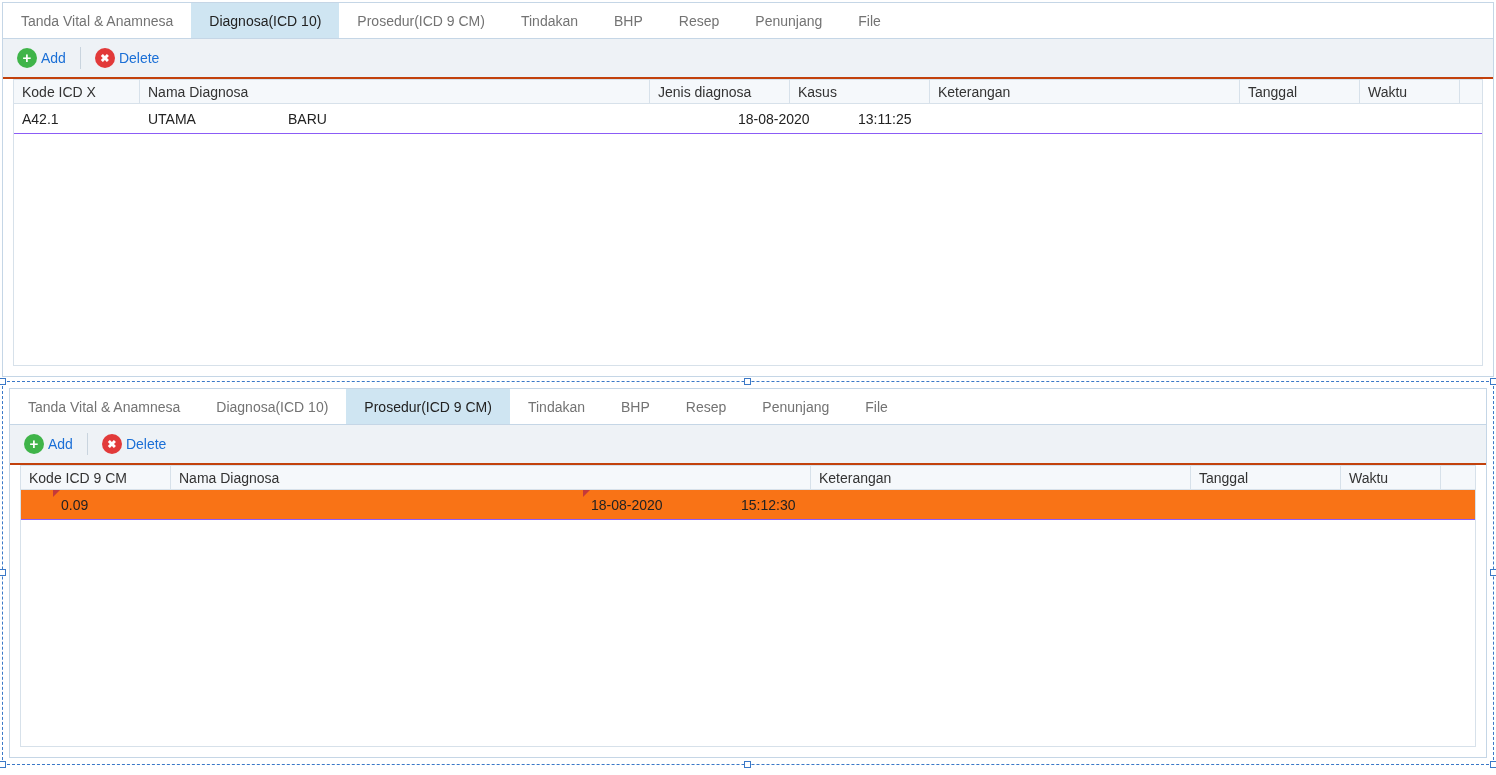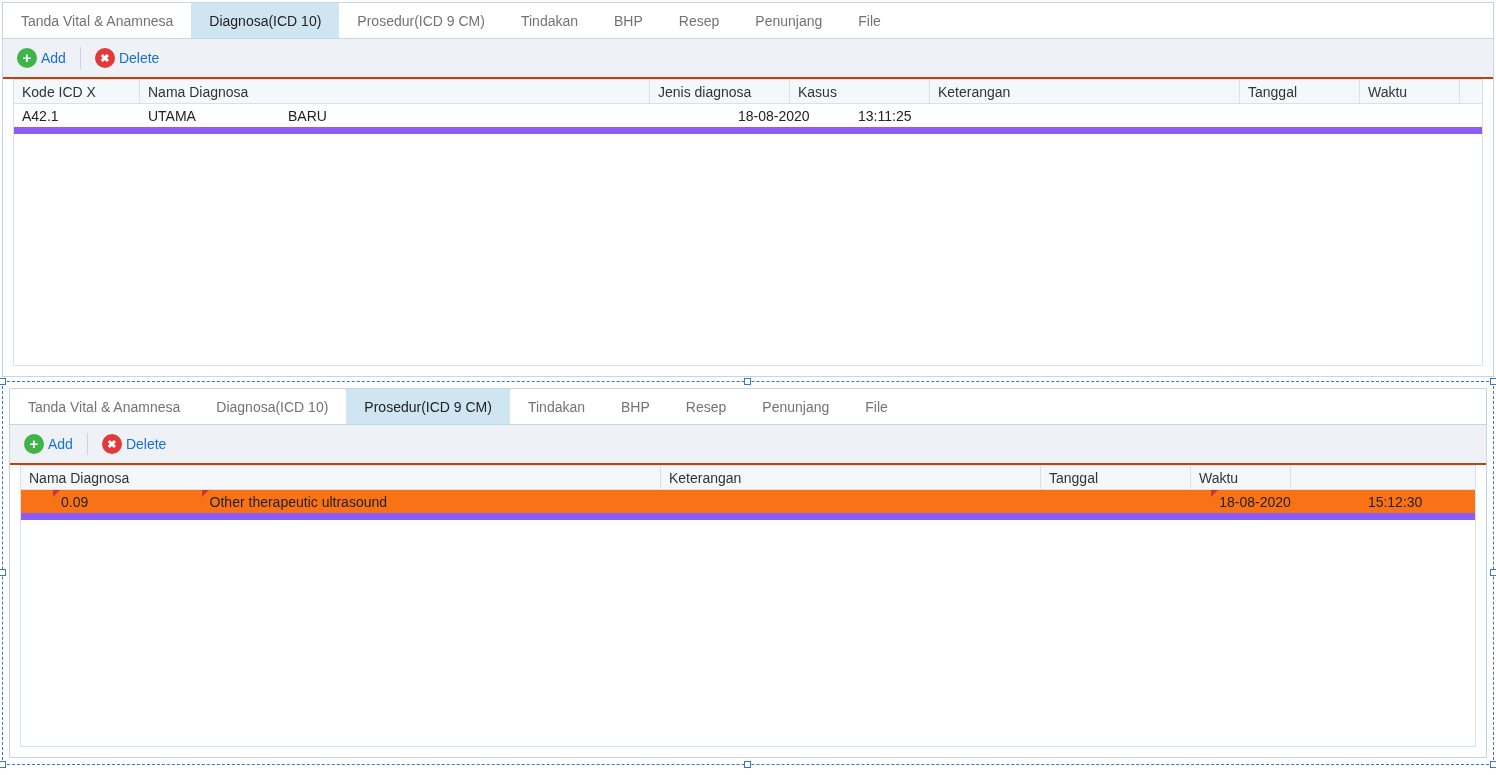--- a/index.html
+++ b/index.html
@@ -133,21 +133,21 @@
       display:flex;
       align-items:center;
       overflow:hidden;
       white-space:nowrap;
     }
     .gcol:last-child { border-right:none; }
     .grow {
       display:flex;
       height:30px;
       align-items:flex-end;
-      border-bottom:7px solid #8b5cf6;
+      border-bottom:1px solid #8b5cf6;
       color:#222;
     }
     .grow.sel { background:#f97316;padding-left:32px; }
     .gcell {
       padding: 0 8px;
       height:100%;
       display:flex; align-items:center;
       overflow:hidden;white-space:nowrap;
       position:relative;
     }
@@ -246,29 +246,29 @@
       </span>
       <span class="tsep"></span>
       <span class="tbtn">
         <span class="icon-circle ic-del"></span>
         <span>Delete</span>
       </span>
     </div>
     <div class="grid-wrap">
       <div class="grid-inner">
         <div class="ghead">
+          <div class="gcol c0">Kode ICD 9 CM</div>
           <div class="gcol c1">Nama Diagnosa</div>
           <div class="gcol c2">Keterangan</div>
           <div class="gcol c3">Tanggal</div>
           <div class="gcol c4">Waktu</div>
           <div class="gcol cx"></div>
         </div>
         <div class="grow sel">
           <div class="gcell c0 dirty">0.09</div>
-          <div class="gcell c1 dirty">Other therapeutic ultrasound</div>
           <div class="gcell c2"></div>
           <div class="gcell c3 dirty">18-08-2020</div>
           <div class="gcell c4">15:12:30</div>
           <div class="gcell cx"></div>
         </div>
       </div>
     </div>
   </div>
 </div>
 

